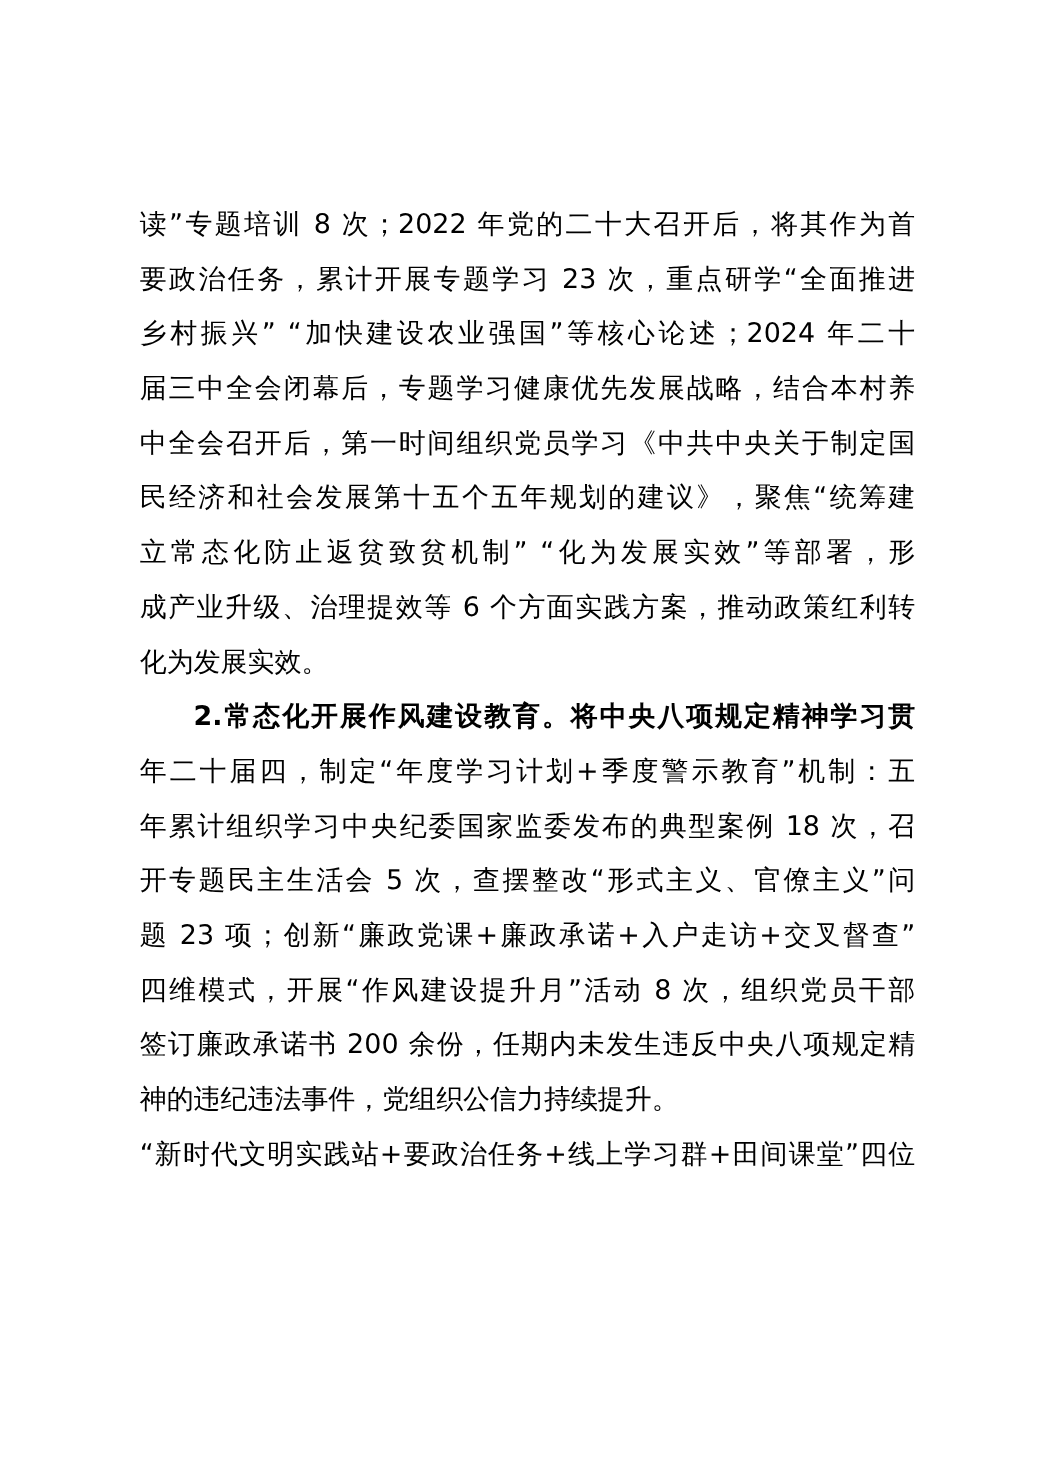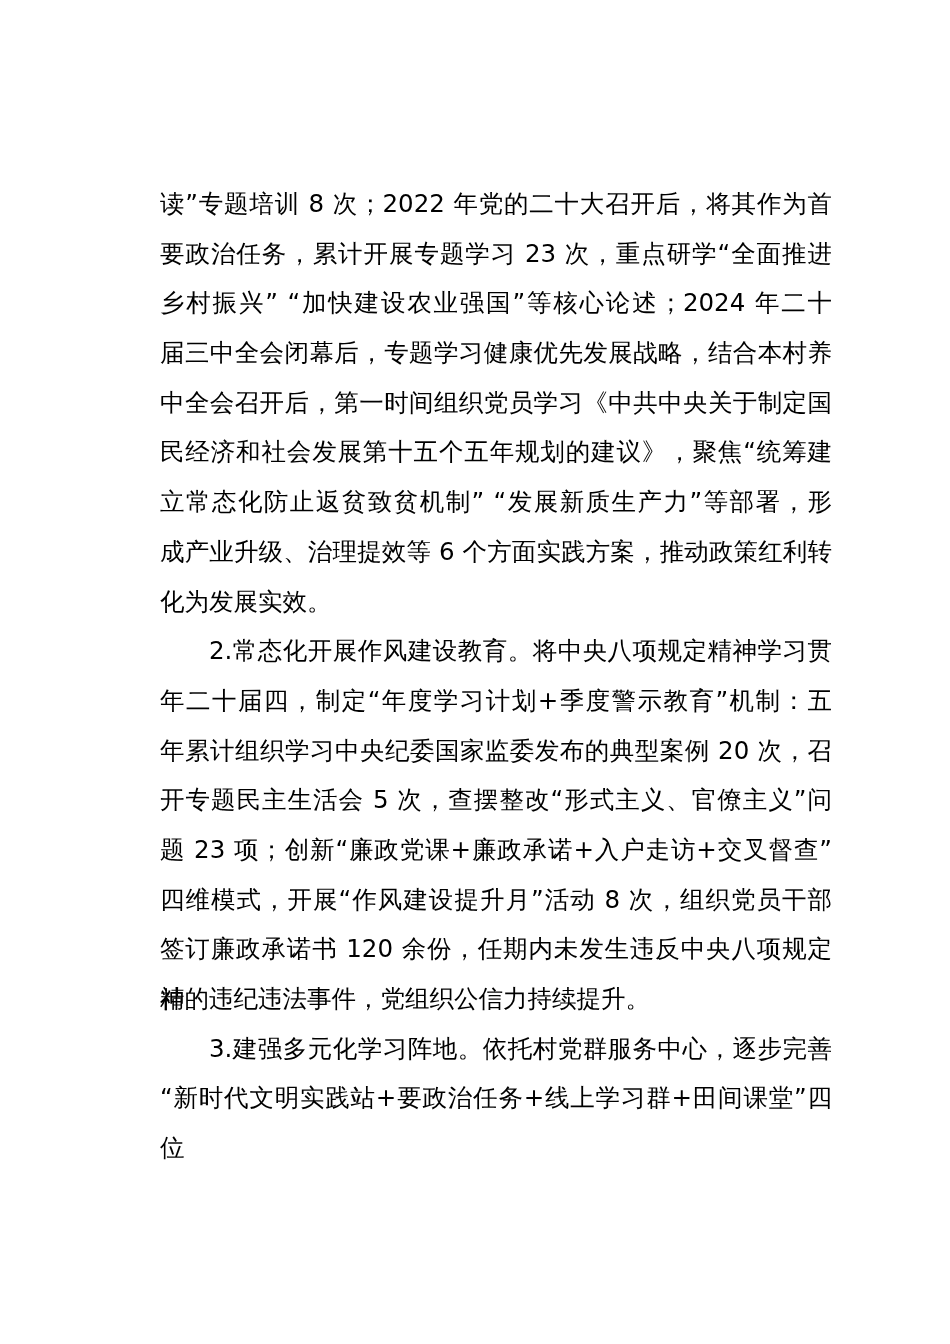--- a/index.html
+++ b/index.html
@@ -22,49 +22,48 @@
     width: 705px;
     color: #000000;
     font-family: "DejaVu Sans", sans-serif;
     font-size: 24.5px;
     font-weight: 400;
   }
   .line {
     height: 49.7px;
     line-height: 49.7px;
     white-space: normal;
-    margin-left: 33px;
   }
   .line.justify {
     text-align: justify;
     text-align-last: justify;
     text-justify: inter-character;
   }
   .line.indent {
     text-indent: 2em;
+    font-weight: bold;
   }
 </style>
 </head>
 <body>
 
 <div class="page">
   <div class="text-block">
       <div class="line justify">读”专题培训 8 次；2022 年党的二十大召开后，将其作为首</div>
       <div class="line justify">要政治任务，累计开展专题学习 23 次，重点研学“全面推进</div>
       <div class="line justify">乡村振兴” “加快建设农业强国”等核心论述；2024 年二十</div>
       <div class="line justify">届三中全会闭幕后，专题学习健康优先发展战略，结合本村养</div>
       <div class="line justify">中全会召开后，第一时间组织党员学习《中共中央关于制定国</div>
       <div class="line justify">民经济和社会发展第十五个五年规划的建议》，聚焦“统筹建</div>
-      <div class="line justify">立常态化防止返贫致贫机制” “发展新质生产力”等部署，形</div>
+      <div class="line justify">立常态化防止返贫致贫机制” “化为发展实效”等部署，形</div>
       <div class="line justify">成产业升级、治理提效等 6 个方面实践方案，推动政策红利转</div>
       <div class="line">化为发展实效。</div>
       <div class="line justify indent">2.常态化开展作风建设教育。将中央八项规定精神学习贯</div>
       <div class="line justify">年二十届四，制定“年度学习计划+季度警示教育”机制：五</div>
-      <div class="line justify">年累计组织学习中央纪委国家监委发布的典型案例 20 次，召</div>
+      <div class="line justify">年累计组织学习中央纪委国家监委发布的典型案例 18 次，召</div>
       <div class="line justify">开专题民主生活会 5 次，查摆整改“形式主义、官僚主义”问</div>
       <div class="line justify">题 23 项；创新“廉政党课+廉政承诺+入户走访+交叉督查”</div>
       <div class="line justify">四维模式，开展“作风建设提升月”活动 8 次，组织党员干部</div>
-      <div class="line justify">签订廉政承诺书 120 余份，任期内未发生违反中央八项规定精</div>
+      <div class="line justify">签订廉政承诺书 200 余份，任期内未发生违反中央八项规定精</div>
       <div class="line">神的违纪违法事件，党组织公信力持续提升。</div>
-      <div class="line justify indent">3.建强多元化学习阵地。依托村党群服务中心，逐步完善</div>
       <div class="line justify">“新时代文明实践站+要政治任务+线上学习群+田间课堂”四位</div>
     </div>
 </div>
 
 </body></html>

